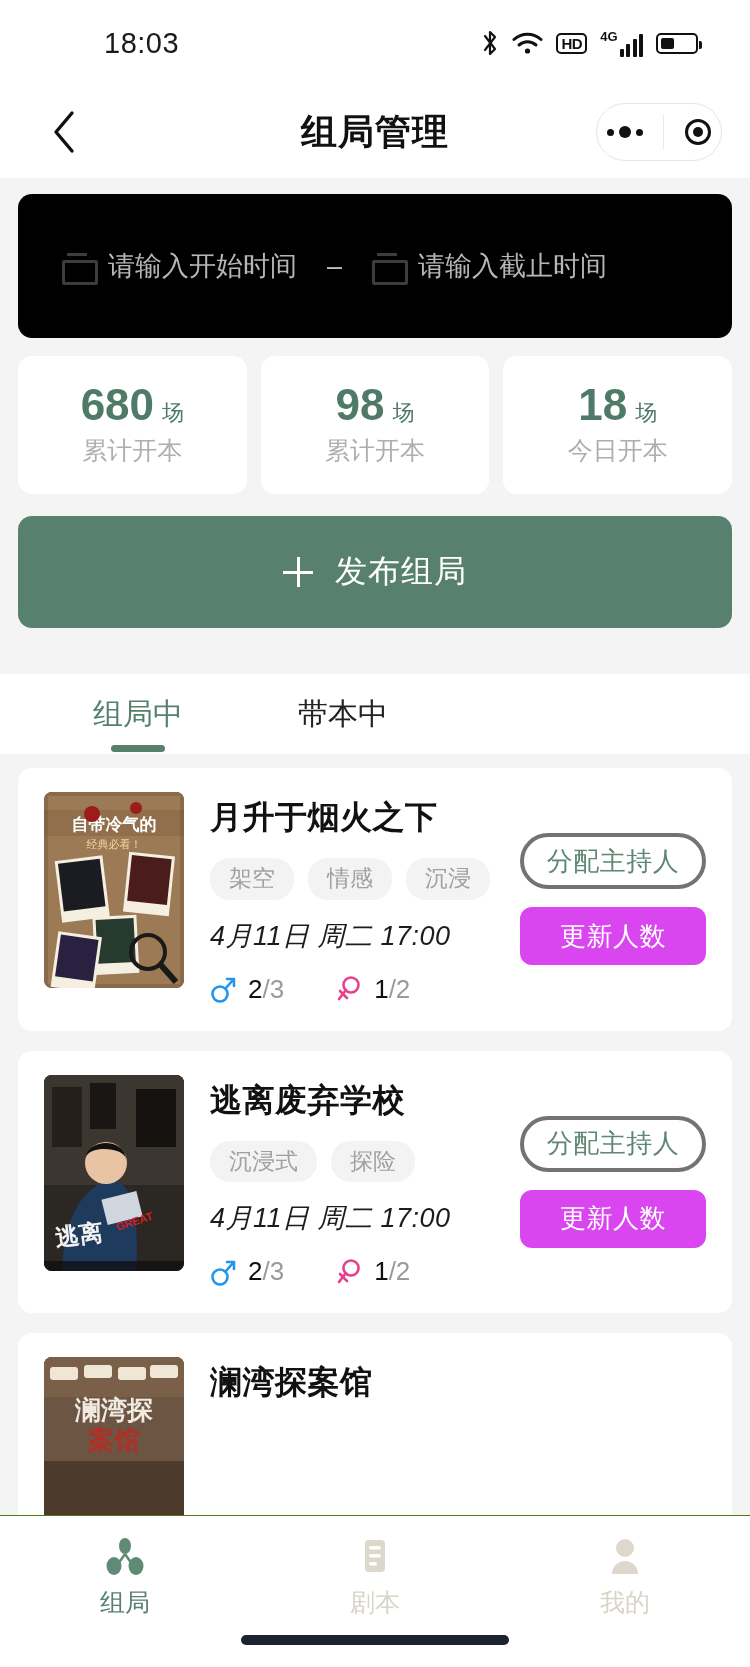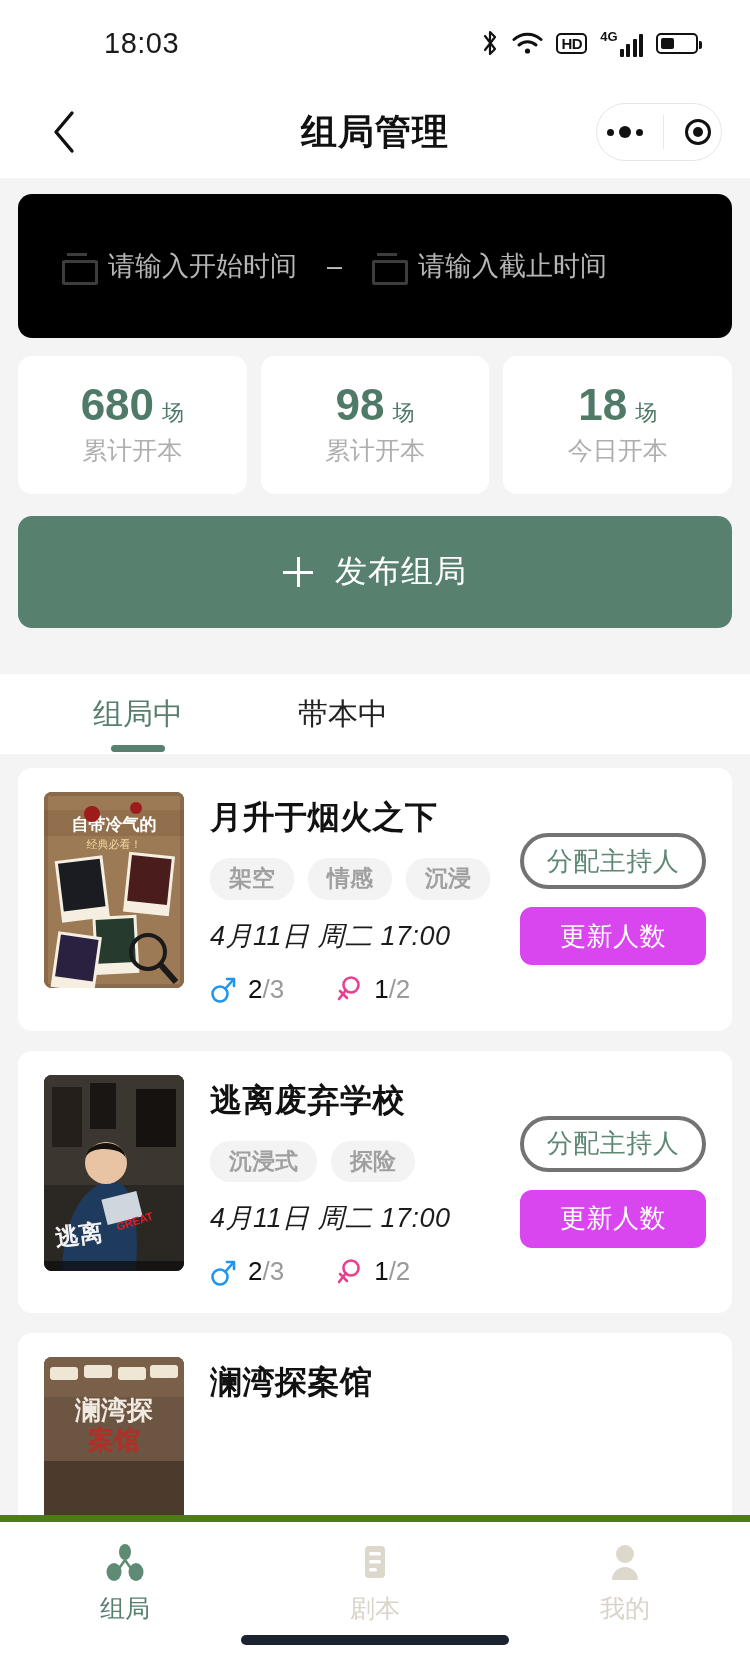--- a/index.html
+++ b/index.html
@@ -104,21 +104,21 @@
     background:#fff; border-radius:14px; padding:24px 26px 26px;
     margin-bottom:20px; display:flex; gap:26px; position:relative;
   }
   .poster{
     width:140px; height:196px; border-radius:8px; flex:none;
     overflow:hidden; position:relative; background:#6b4a33;
   }
   .poster svg{ display:block; width:100%; height:100%; }
   .card-mid{ flex:1; min-width:0; padding-top:4px;}
   .card-title{ font-size:32px; font-weight:700; color:#111; letter-spacing:.5px; }
-  .tag-row{ display:flex; gap:14px; margin-top:18px;font-weight:bold; }
+  .tag-row{ display:flex; gap:14px; margin-top:18px; }
   .tag{
     background:#f3f3f3; color:#a0a0a0; font-size:23px;
     padding:7px 19px; border-radius:20px; line-height:1.2;
   }
   .card-date{ font-size:27px; color:#1c1c1c; margin-top:18px; letter-spacing:.5px;font-style:italic;}
   .people-row{ display:flex; align-items:center; gap:52px; margin-top:20px;}
   .person{ display:flex; align-items:center; gap:12px; }
   .g-ico{ width:26px; height:30px; flex:none;}
   .cnt{ font-size:26px; color:#111; }
   .cnt .tot{ color:#9a9a9a; }
@@ -134,21 +134,21 @@
   .btn-solid{
     background:#d946ef; color:#fff; font-size:26px; border-radius:12px;
     height:58px; width:186px; display:flex; align-items:center; justify-content:center;
     letter-spacing:.5px;
   }
 
   
   .tabbar{
     position:absolute; left:0; bottom:0; width:750px; height:152px;
     background:#fff; display:flex; align-items:flex-start; padding-top:18px;
-    border-top:7px solid #4d7c0f;
+    border-top:1px solid #4d7c0f;
   }
   .tb-item{ flex:1; display:flex; flex-direction:column; align-items:center; gap:6px;}
   .tb-label{ font-size:25px; color:#d9d4c8; }
   .tb-item.active .tb-label{ color:#58806f; }
   .home-ind{
     position:absolute; left:50%; transform:translateX(-50%); bottom:22px;
     width:268px; height:10px; border-radius:6px; background:#1b2230;
   }
 </style>
 </head>

